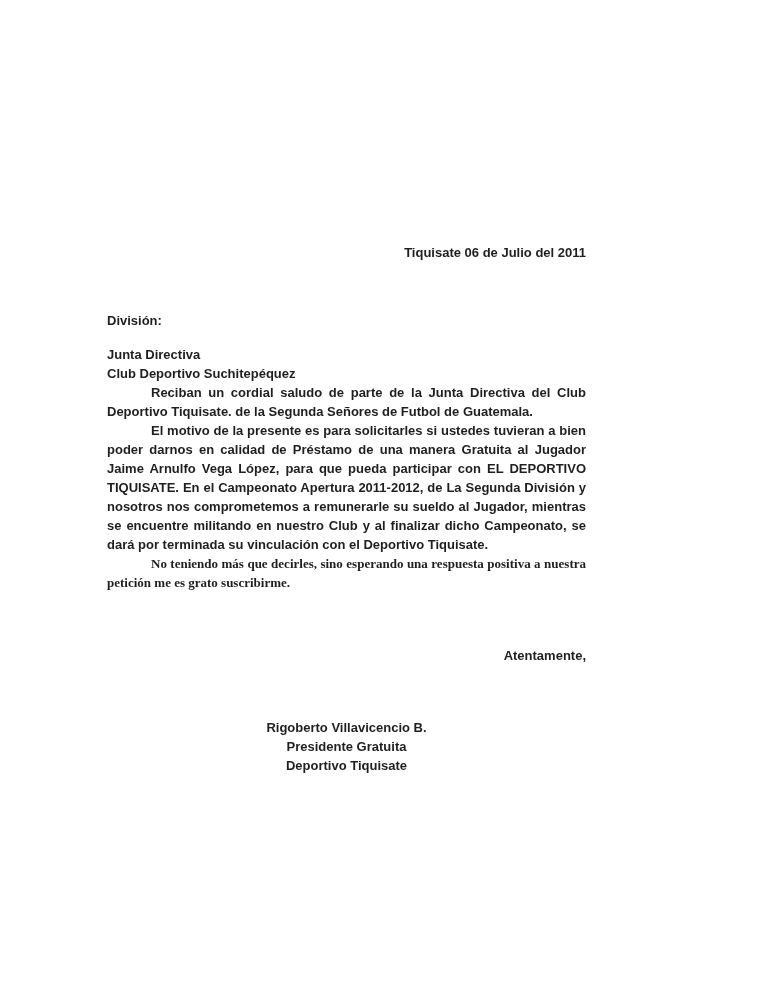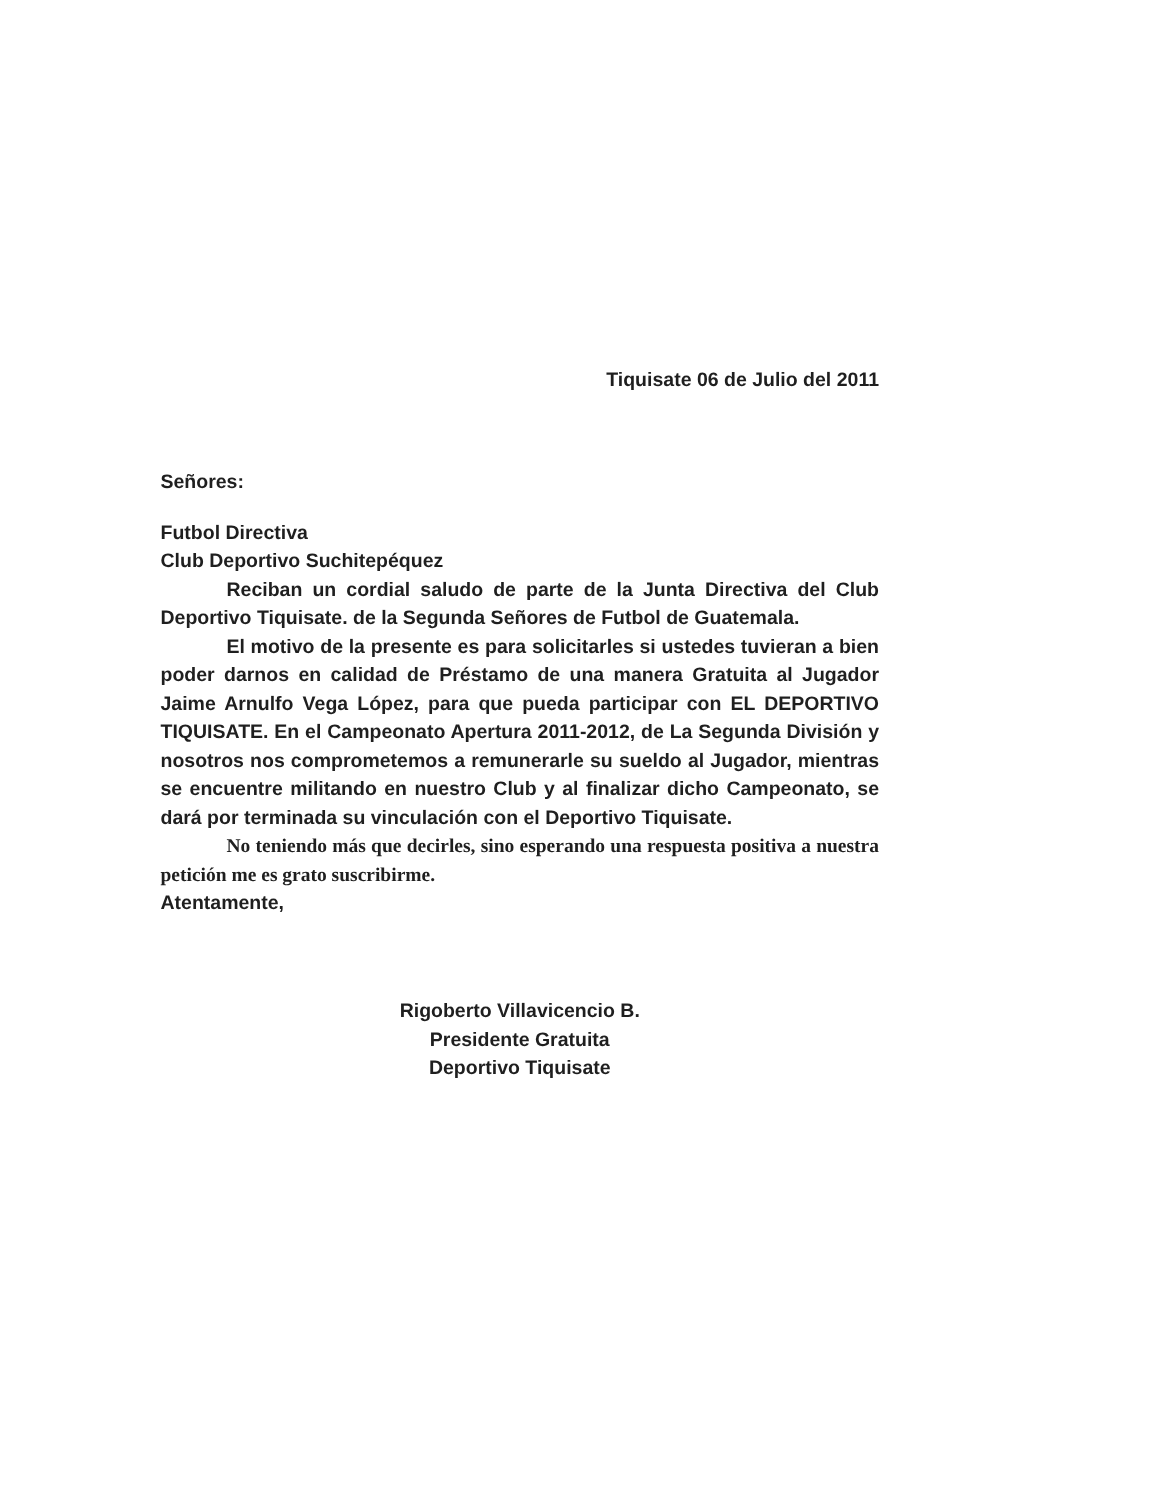--- a/index.html
+++ b/index.html
@@ -36,41 +36,42 @@
     }
     p.body-para {
       margin: 0;
       text-align: justify;
       text-indent: 44px;
     }
     .p1 { margin-top: 14px; }
     .p2 { margin-top: 20px; }
     .p3 { margin-top: 20px; font-family: Liberation Serif, serif; }
     .closing {
-      text-align: left;
+      text-align: right;
+      margin-top: 54px;
     }
     .signature {
       text-align: center;
       margin-top: 53px;
     }
     .signature div {
       margin: 0;
     }
   </style>
 </head>
 <body>
 
 <div class="page">
 
   <div class="date-line">Tiquisate 06 de Julio del 2011</div>
 
-  <div class="salutation">Señores:</div>
+  <div class="salutation">División:</div>
 
   <div class="recipient">
-    <div>Futbol Directiva</div>
+    <div>Junta Directiva</div>
     <div>Club Deportivo Suchitepéquez</div>
   </div>
 
   <p class="body-para p1">Reciban un cordial saludo de parte de la Junta Directiva del Club Deportivo Tiquisate. de la Segunda Señores de Futbol de Guatemala.</p>
 
   <p class="body-para p2">El motivo de la presente es para solicitarles si ustedes tuvieran a bien poder darnos en calidad de Préstamo de una manera Gratuita al Jugador Jaime Arnulfo Vega López, para que pueda participar con EL DEPORTIVO TIQUISATE. En el Campeonato Apertura 2011-2012, de La Segunda División y nosotros nos comprometemos a remunerarle su sueldo al Jugador, mientras se encuentre militando en nuestro Club y al finalizar dicho Campeonato, se dará por terminada su vinculación con el Deportivo Tiquisate.</p>
 
   <p class="body-para p3">No teniendo más que decirles, sino esperando una respuesta positiva a nuestra petición me es grato suscribirme.</p>
 
   <div class="closing">Atentamente,</div>

